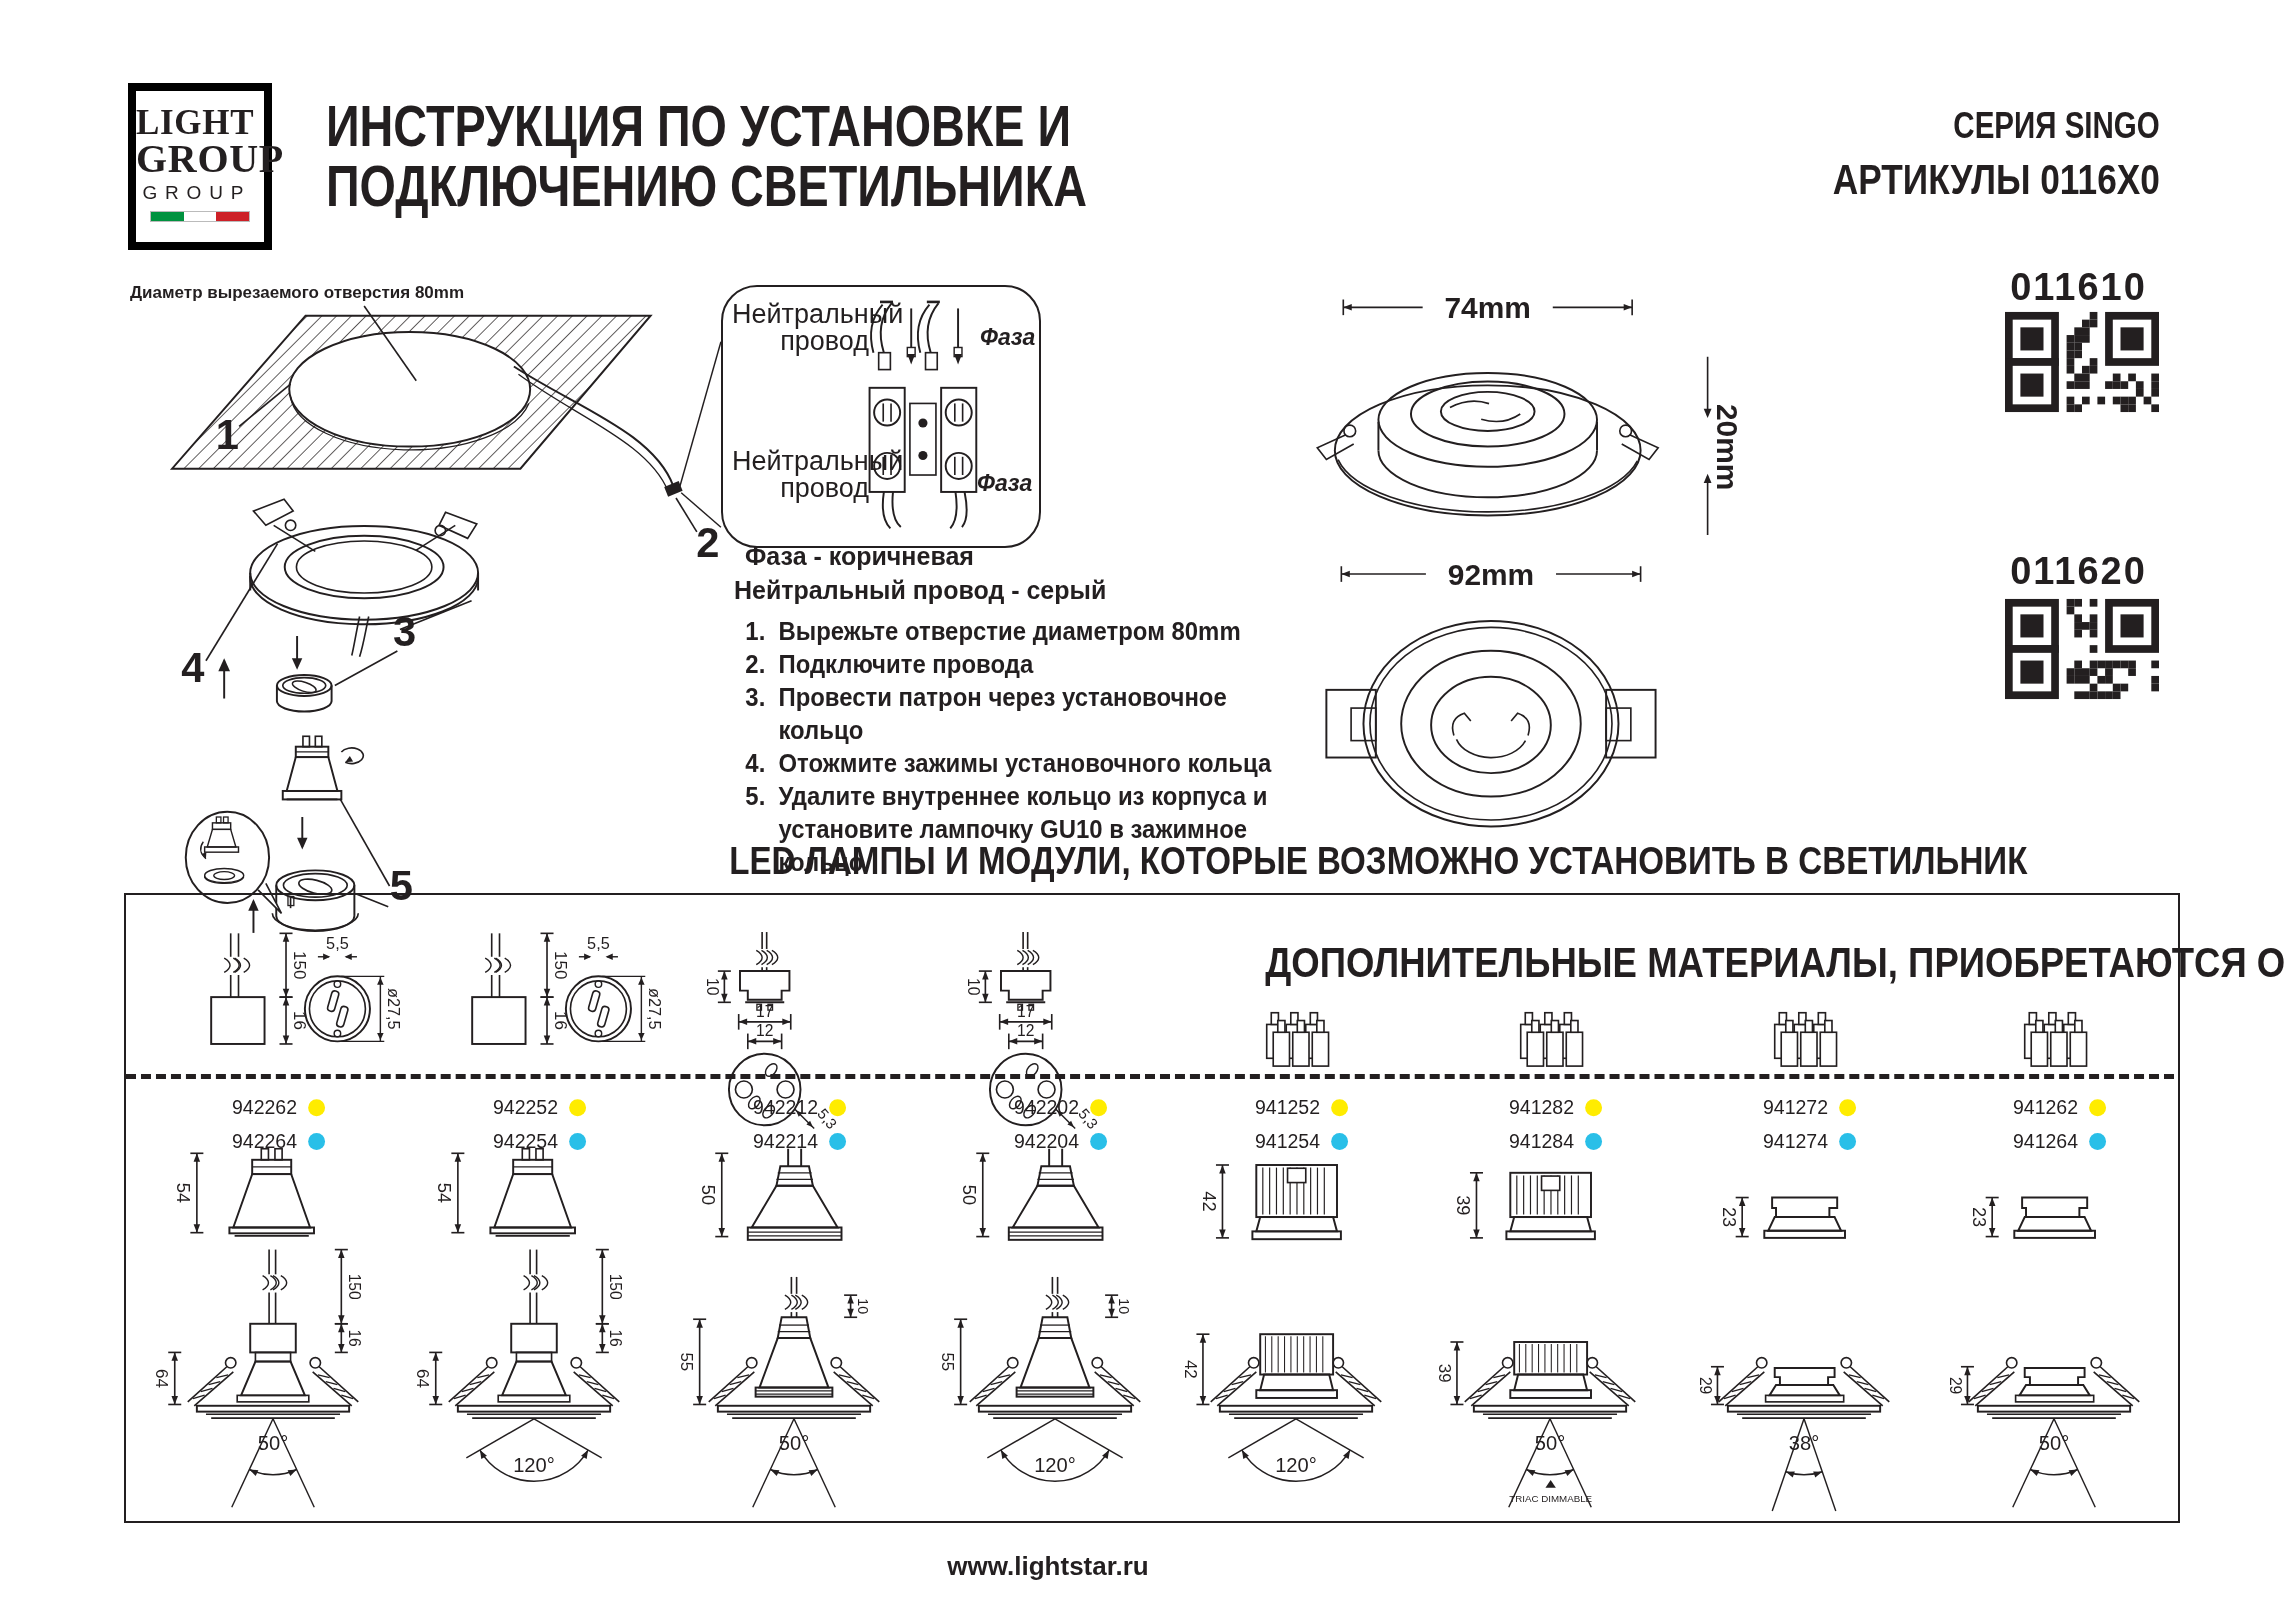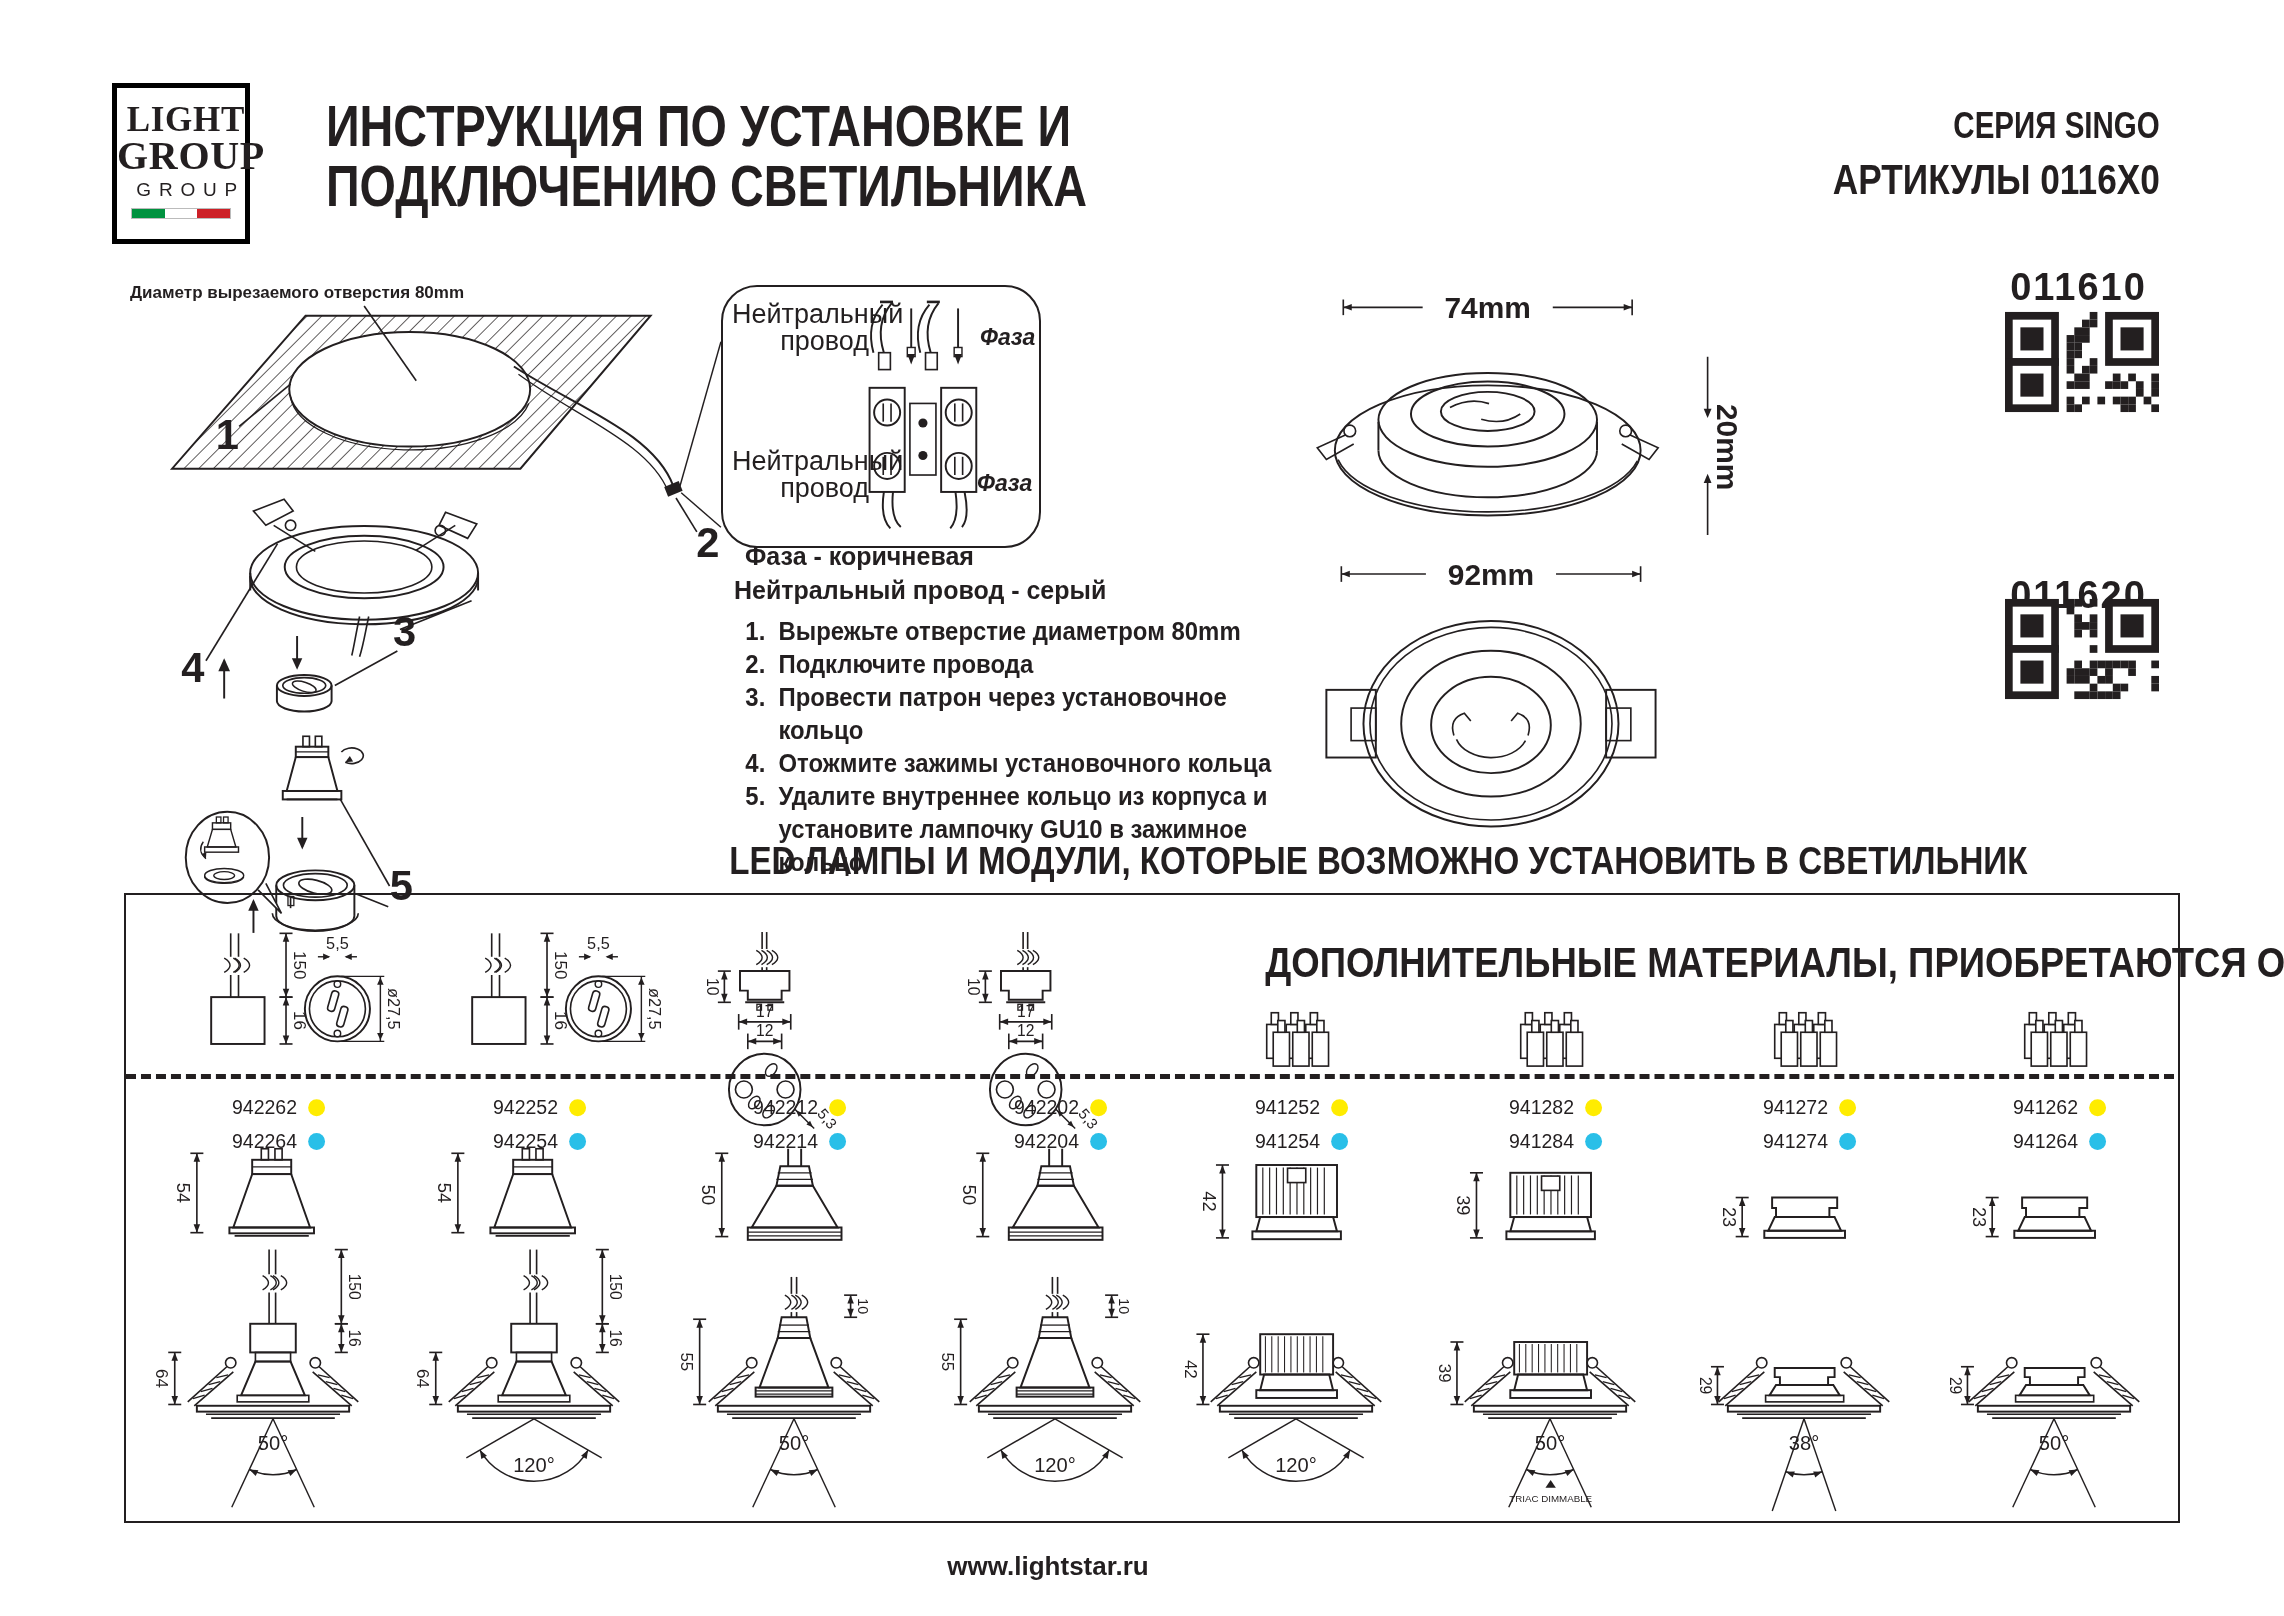--- a/index.html
+++ b/index.html
@@ -4,22 +4,22 @@
 <style>
   html,body{margin:0;padding:0;}
   body{width:2284px;height:1616px;position:relative;background:#ffffff;
        font-family:"Liberation Sans",sans-serif;color:#231f20;overflow:hidden;}
   .abs{position:absolute;}
   .cond{transform:scaleX(0.82);transform-origin:left top;}
   .condC{transform:scaleX(0.85);transform-origin:center top;}
   .condR{transform:scaleX(0.82);transform-origin:right top;}
 
   
-  .logo-box{left:112px;top:83px;width:128px;height:151px;border:5px solid #000000;
-            text-align:right;background:#fff;}
+  .logo-box{left:128px;top:83px;width:128px;height:151px;border:8px solid #000000;
+            text-align:left;background:#fff;}
   .logo-l1{font-family:"Liberation Serif",serif;font-weight:700;font-size:35px;line-height:35px;margin-top:14.3px;letter-spacing:0.7px;}
   .logo-l2{font-family:"Liberation Serif",serif;font-weight:700;font-size:40px;line-height:38px;letter-spacing:0.7px;}
   .logo-l3{font-size:19px;font-weight:400;letter-spacing:7.8px;margin-top:3.9px;margin-left:6.5px;}
   .logo-flag{width:98px;height:9px;margin:6.5px auto 0 auto;display:flex;border:0.7px solid #bbb;}
   .logo-flag div{flex:1;height:100%;}
 
   .title{left:326px;top:96px;font-size:57px;font-weight:800;line-height:60px;letter-spacing:0px;white-space:nowrap;}
   .series{right:124px;top:105px;font-size:36px;font-weight:800;white-space:nowrap;}
   .articles{right:124px;top:155px;font-size:43px;font-weight:800;white-space:nowrap;}
 
@@ -334,21 +334,21 @@
     <rect x="12" y="12" width="60" height="60" fill="#fff"></rect>
     <rect x="24" y="24" width="36" height="36" fill="#231f20"></rect>
     <rect x="156" y="0" width="84" height="84" fill="#231f20"></rect>
     <rect x="168" y="12" width="60" height="60" fill="#fff"></rect>
     <rect x="180" y="24" width="36" height="36" fill="#231f20"></rect>
     <rect x="0" y="72" width="84" height="84" fill="#231f20"></rect>
     <rect x="12" y="84" width="60" height="60" fill="#fff"></rect>
     <rect x="24" y="96" width="36" height="36" fill="#231f20"></rect>
   </svg>
 
-<div class="abs qr-label" style="left:1994px;top:550px;width:169px;margin-top:24px;">011620</div>
+<div class="abs qr-label" style="left:1994px;top:550px;width:169px;">011620</div>
 <svg id="qr2" class="abs" style="left:2005px;top:598px;" width="154" height="102" viewBox="0 0 240 156">
     <rect x="96" y="0" width="12" height="12" fill="#231f20"></rect>
     <rect x="108" y="0" width="12" height="12" fill="#231f20"></rect>
     <rect x="132" y="0" width="12" height="12" fill="#231f20"></rect>
     <rect x="96" y="12" width="12" height="12" fill="#231f20"></rect>
     <rect x="108" y="24" width="12" height="12" fill="#231f20"></rect>
     <rect x="132" y="24" width="12" height="12" fill="#231f20"></rect>
     <rect x="108" y="36" width="12" height="12" fill="#231f20"></rect>
     <rect x="120" y="36" width="12" height="12" fill="#231f20"></rect>
     <rect x="132" y="36" width="12" height="12" fill="#231f20"></rect>

